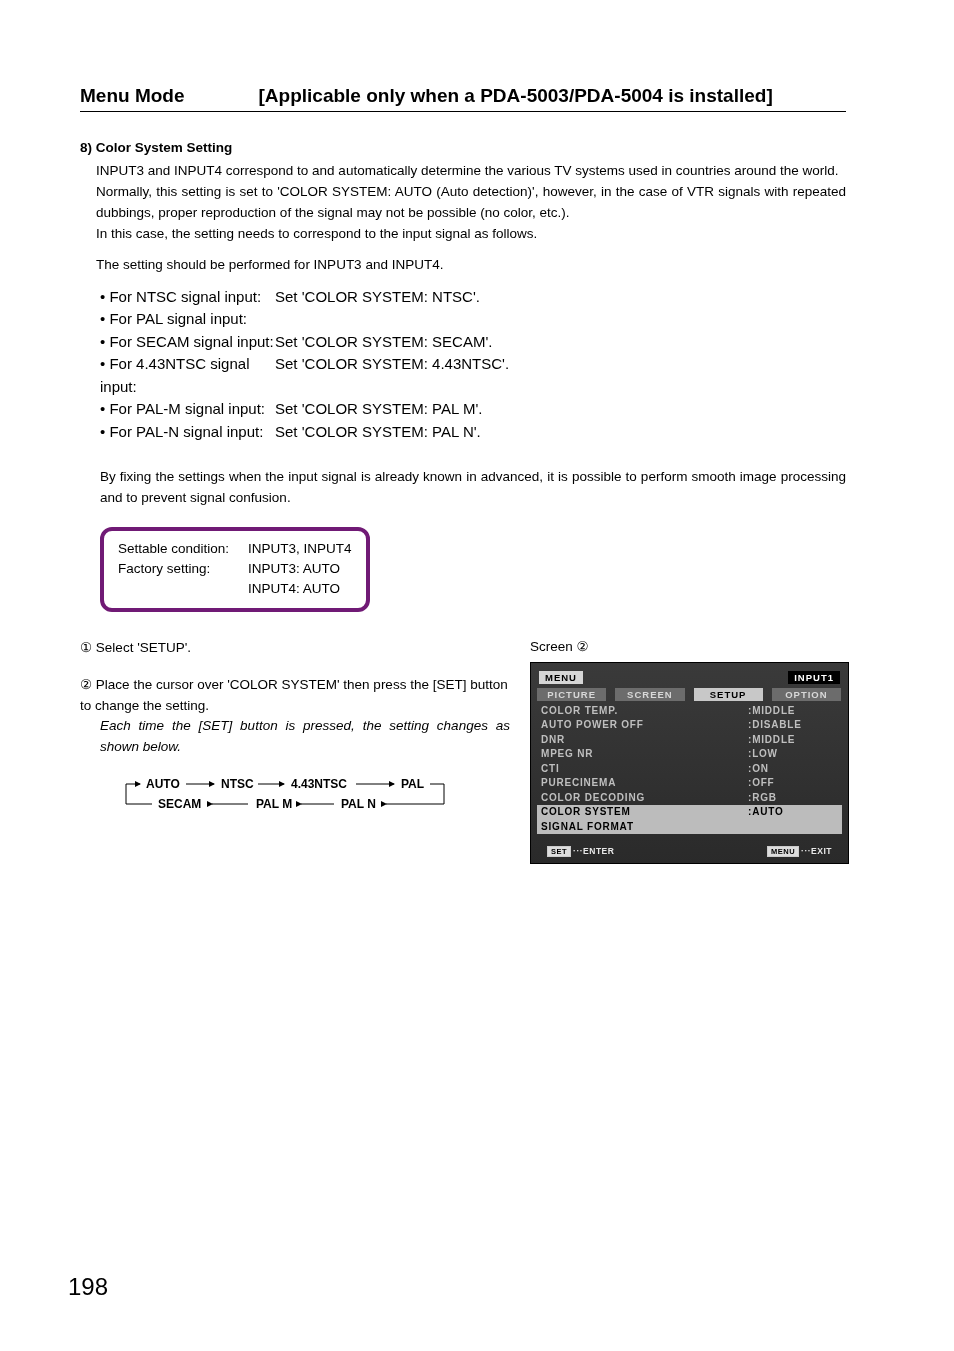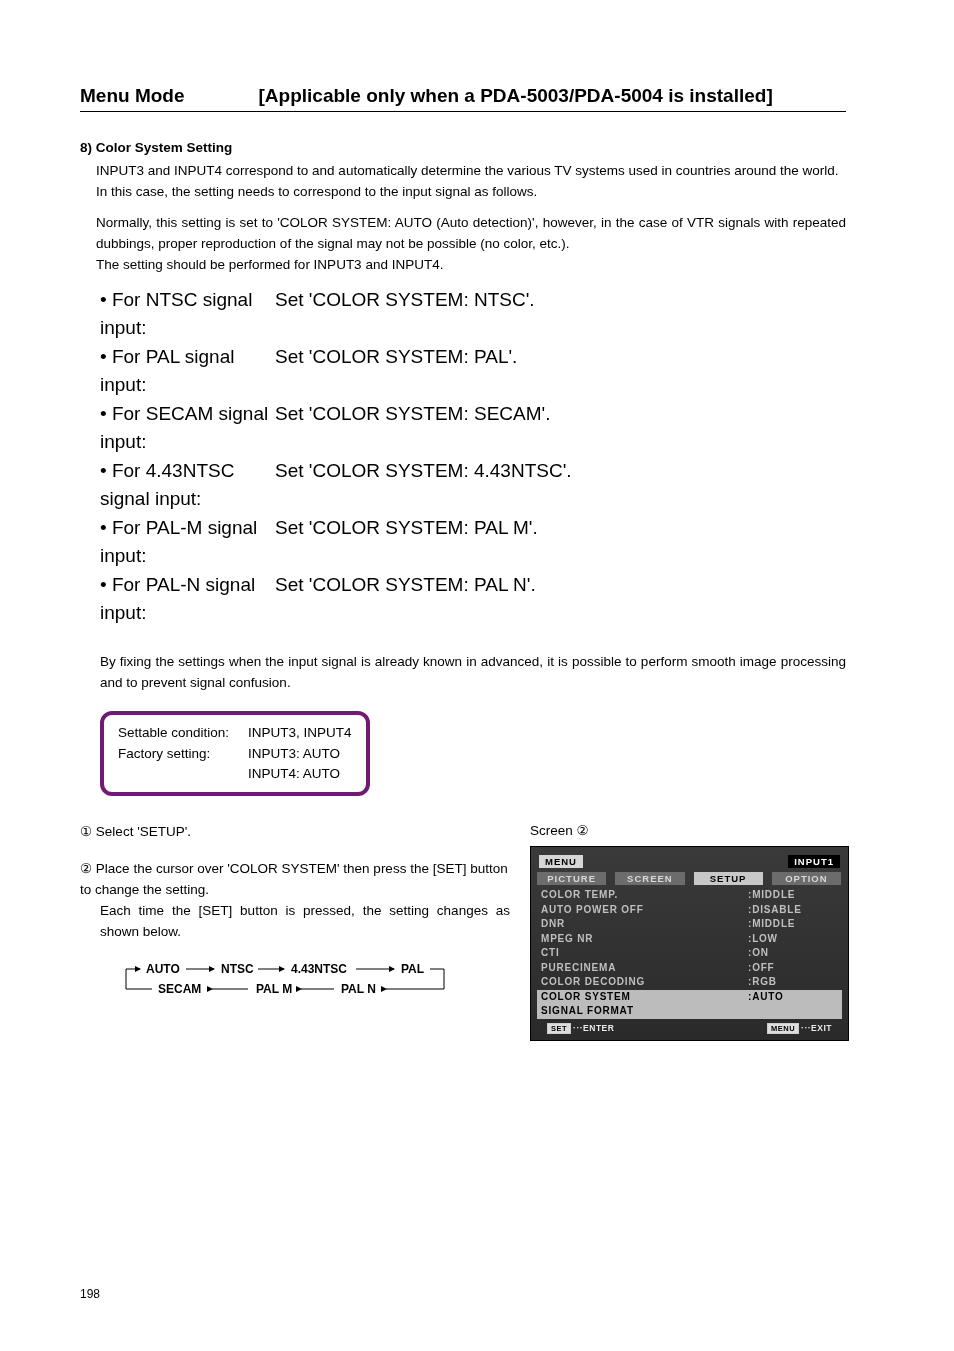--- a/index.html
+++ b/index.html
@@ -40,21 +40,21 @@
   }
   .body-text {
     font-size: 13.5px;
     line-height: 1.55;
     margin-left: 16px;
     text-align: justify;
   }
   .para-gap { margin-bottom: 10px; }
   .setting-table {
     margin-left: 20px;
-    font-size: 19px;
+    font-size: 15px;
     line-height: 1.5;
   }
   .setting-row { display: flex; }
   .setting-label { flex: 0 0 175px; }
   .setting-value { flex: 1 1 auto; }
   .conclude {
     font-size: 13.5px;
     line-height: 1.55;
     margin: 24px 0 18px 20px;
     text-align: justify;
@@ -78,21 +78,21 @@
   .steps-left {
     flex: 0 0 430px;
     font-size: 13.5px;
     line-height: 1.55;
   }
   .steps-right {
     flex: 1 1 auto;
     padding-left: 20px;
   }
   .step-item { margin-bottom: 16px; }
-  .step-indent { margin-left: 20px; text-align: justify; }
+  .step-indent { margin-left: 20px; text-align: justify; font-style: italic; }
   .circled {
     font-family: Arial, sans-serif;
   }
   .screen-label {
     font-size: 13.5px;
     margin-bottom: 8px;
   }
   .osd {
     background: linear-gradient(#3a3a3a,#2a2a2a);
     border: 1px solid #000;
@@ -124,58 +124,57 @@
   .osd-tab.active { background:#c8c8c8; color:#000; }
   .osd-item { display:flex; justify-content: space-between; padding: 0 4px; line-height:1.45; }
   .osd-item-l { color:#bfbfbf; }
   .osd-item-r { color:#bfbfbf; width: 90px; text-align:left;}
   .osd-item.hl { background:#bcbcbc;gap:45px; }
   .osd-item.hl .osd-item-l { color:#000; }
   .osd-item.hl .osd-item-r { color:#000; }
   .osd-item.hl2 { background:#bcbcbc; }
   .osd-item.hl2 .osd-item-l { color:#000; }
   .osd-foot {
-    display:flex; justify-content: space-between; padding: 2px 10px 0 10px; margin-top:2px;
+    display:flex; justify-content: space-between; padding: 2px 10px 0 10px; margin-top:10px;
     font-size:8.5px; letter-spacing:0.5px;
   }
   .key-badge {
     display:inline-block; border:1px solid #ccc; background:#ddd; color:#000; padding:0 3px; font-size:7.5px; margin-right:2px; font-weight:bold;
   }
   .page-number {
     position:absolute;
-    left: 80px;
+    left: 68px;
     bottom: 50px;
-    font-size: 12px;
+    font-size: 24px;
   }
 </style>
 </head>
 <body>
 
 <div class="page">
 
   <div class="header-row">
     <div class="header-left">Menu Mode</div>
     <div class="header-right">[Applicable only when a PDA-5003/PDA-5004 is installed]</div>
   </div>
 
   <div class="section-heading">8) Color System Setting</div>
 
   <div class="body-text">INPUT3 and INPUT4 correspond to and automatically determine the various TV systems used in countries around the world.</div>
+  <div class="body-text"> Normally, this setting is set to 'COLOR SYSTEM: AUTO (Auto detection)', however, in the case of VTR signals with repeated dubbings, proper reproduction of the signal may not be possible (no color, etc.).</div>
   <div class="body-text para-gap">In this case, the setting needs to correspond to the input signal as follows.</div>
-  <div class="body-text"> Normally, this setting is set to 'COLOR SYSTEM: AUTO (Auto detection)', however, in the case of VTR signals with repeated dubbings, proper reproduction of the signal may not be possible (no color, etc.).</div>
   <div class="body-text para-gap">The setting should be performed for INPUT3 and INPUT4.</div>
 
   <div class="setting-table">
     <div class="setting-row">
       <div class="setting-label">• For NTSC signal input:</div>
       <div class="setting-value">Set 'COLOR SYSTEM: NTSC'.</div>
     </div>
     <div class="setting-row">
       <div class="setting-label">• For PAL signal input:</div>
-      <div class="setting-value">Set 'COLOR SYSTEM: PAL'.</div>
     </div>
     <div class="setting-row">
       <div class="setting-label">• For SECAM signal input:</div>
       <div class="setting-value">Set 'COLOR SYSTEM: SECAM'.</div>
     </div>
     <div class="setting-row">
       <div class="setting-label">• For 4.43NTSC signal input:</div>
       <div class="setting-value">Set 'COLOR SYSTEM: 4.43NTSC'.</div>
     </div>
     <div class="setting-row">

